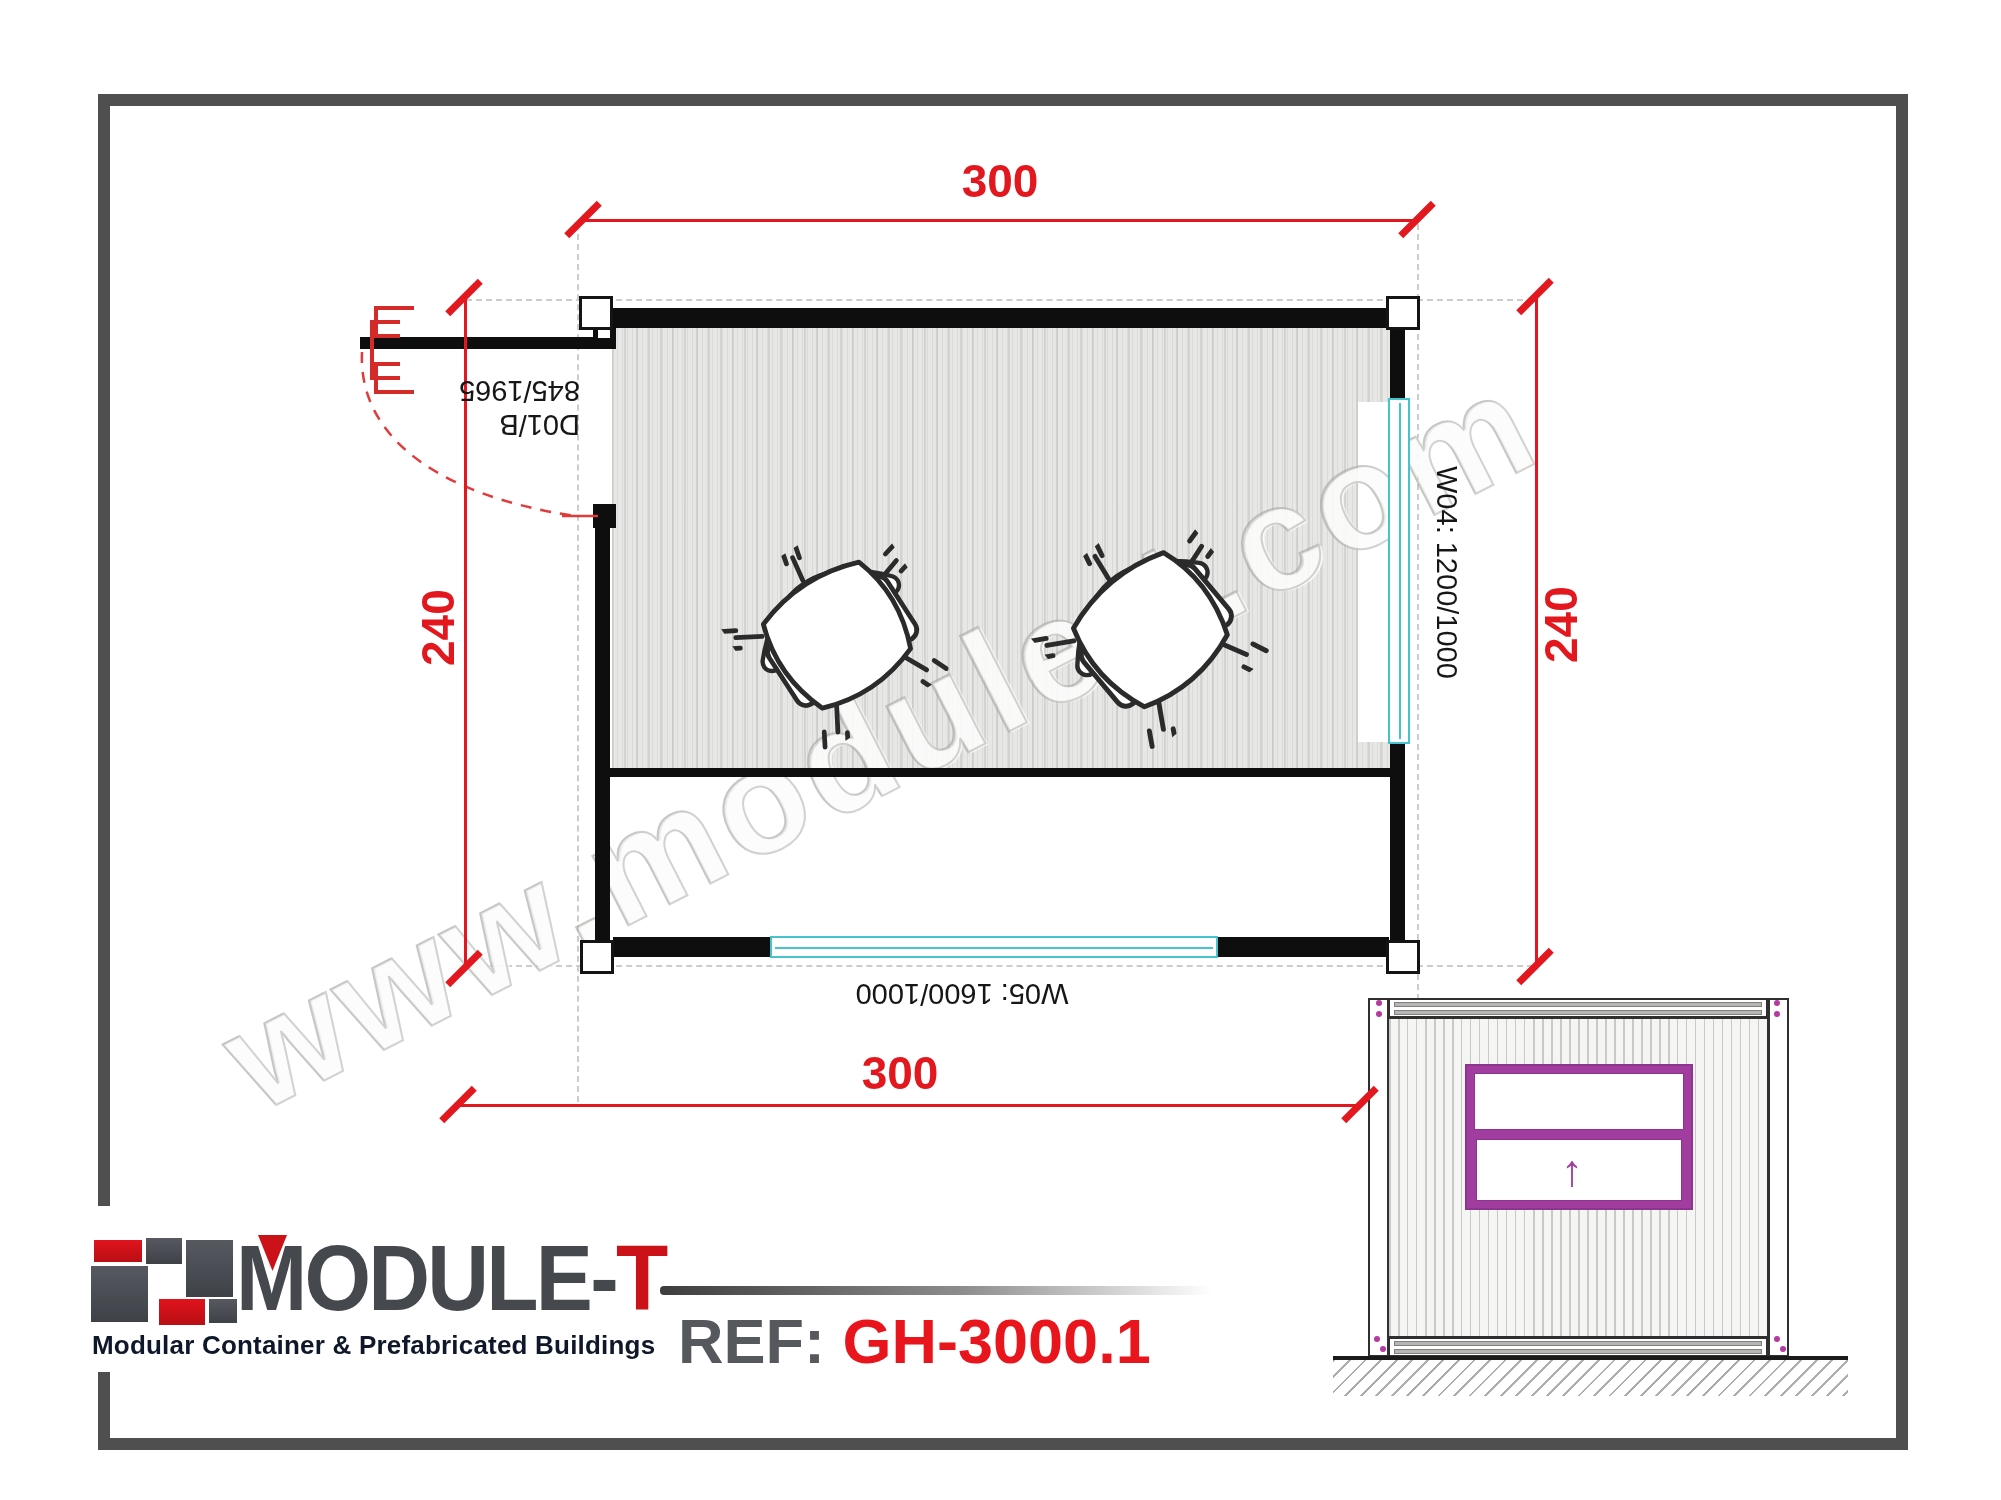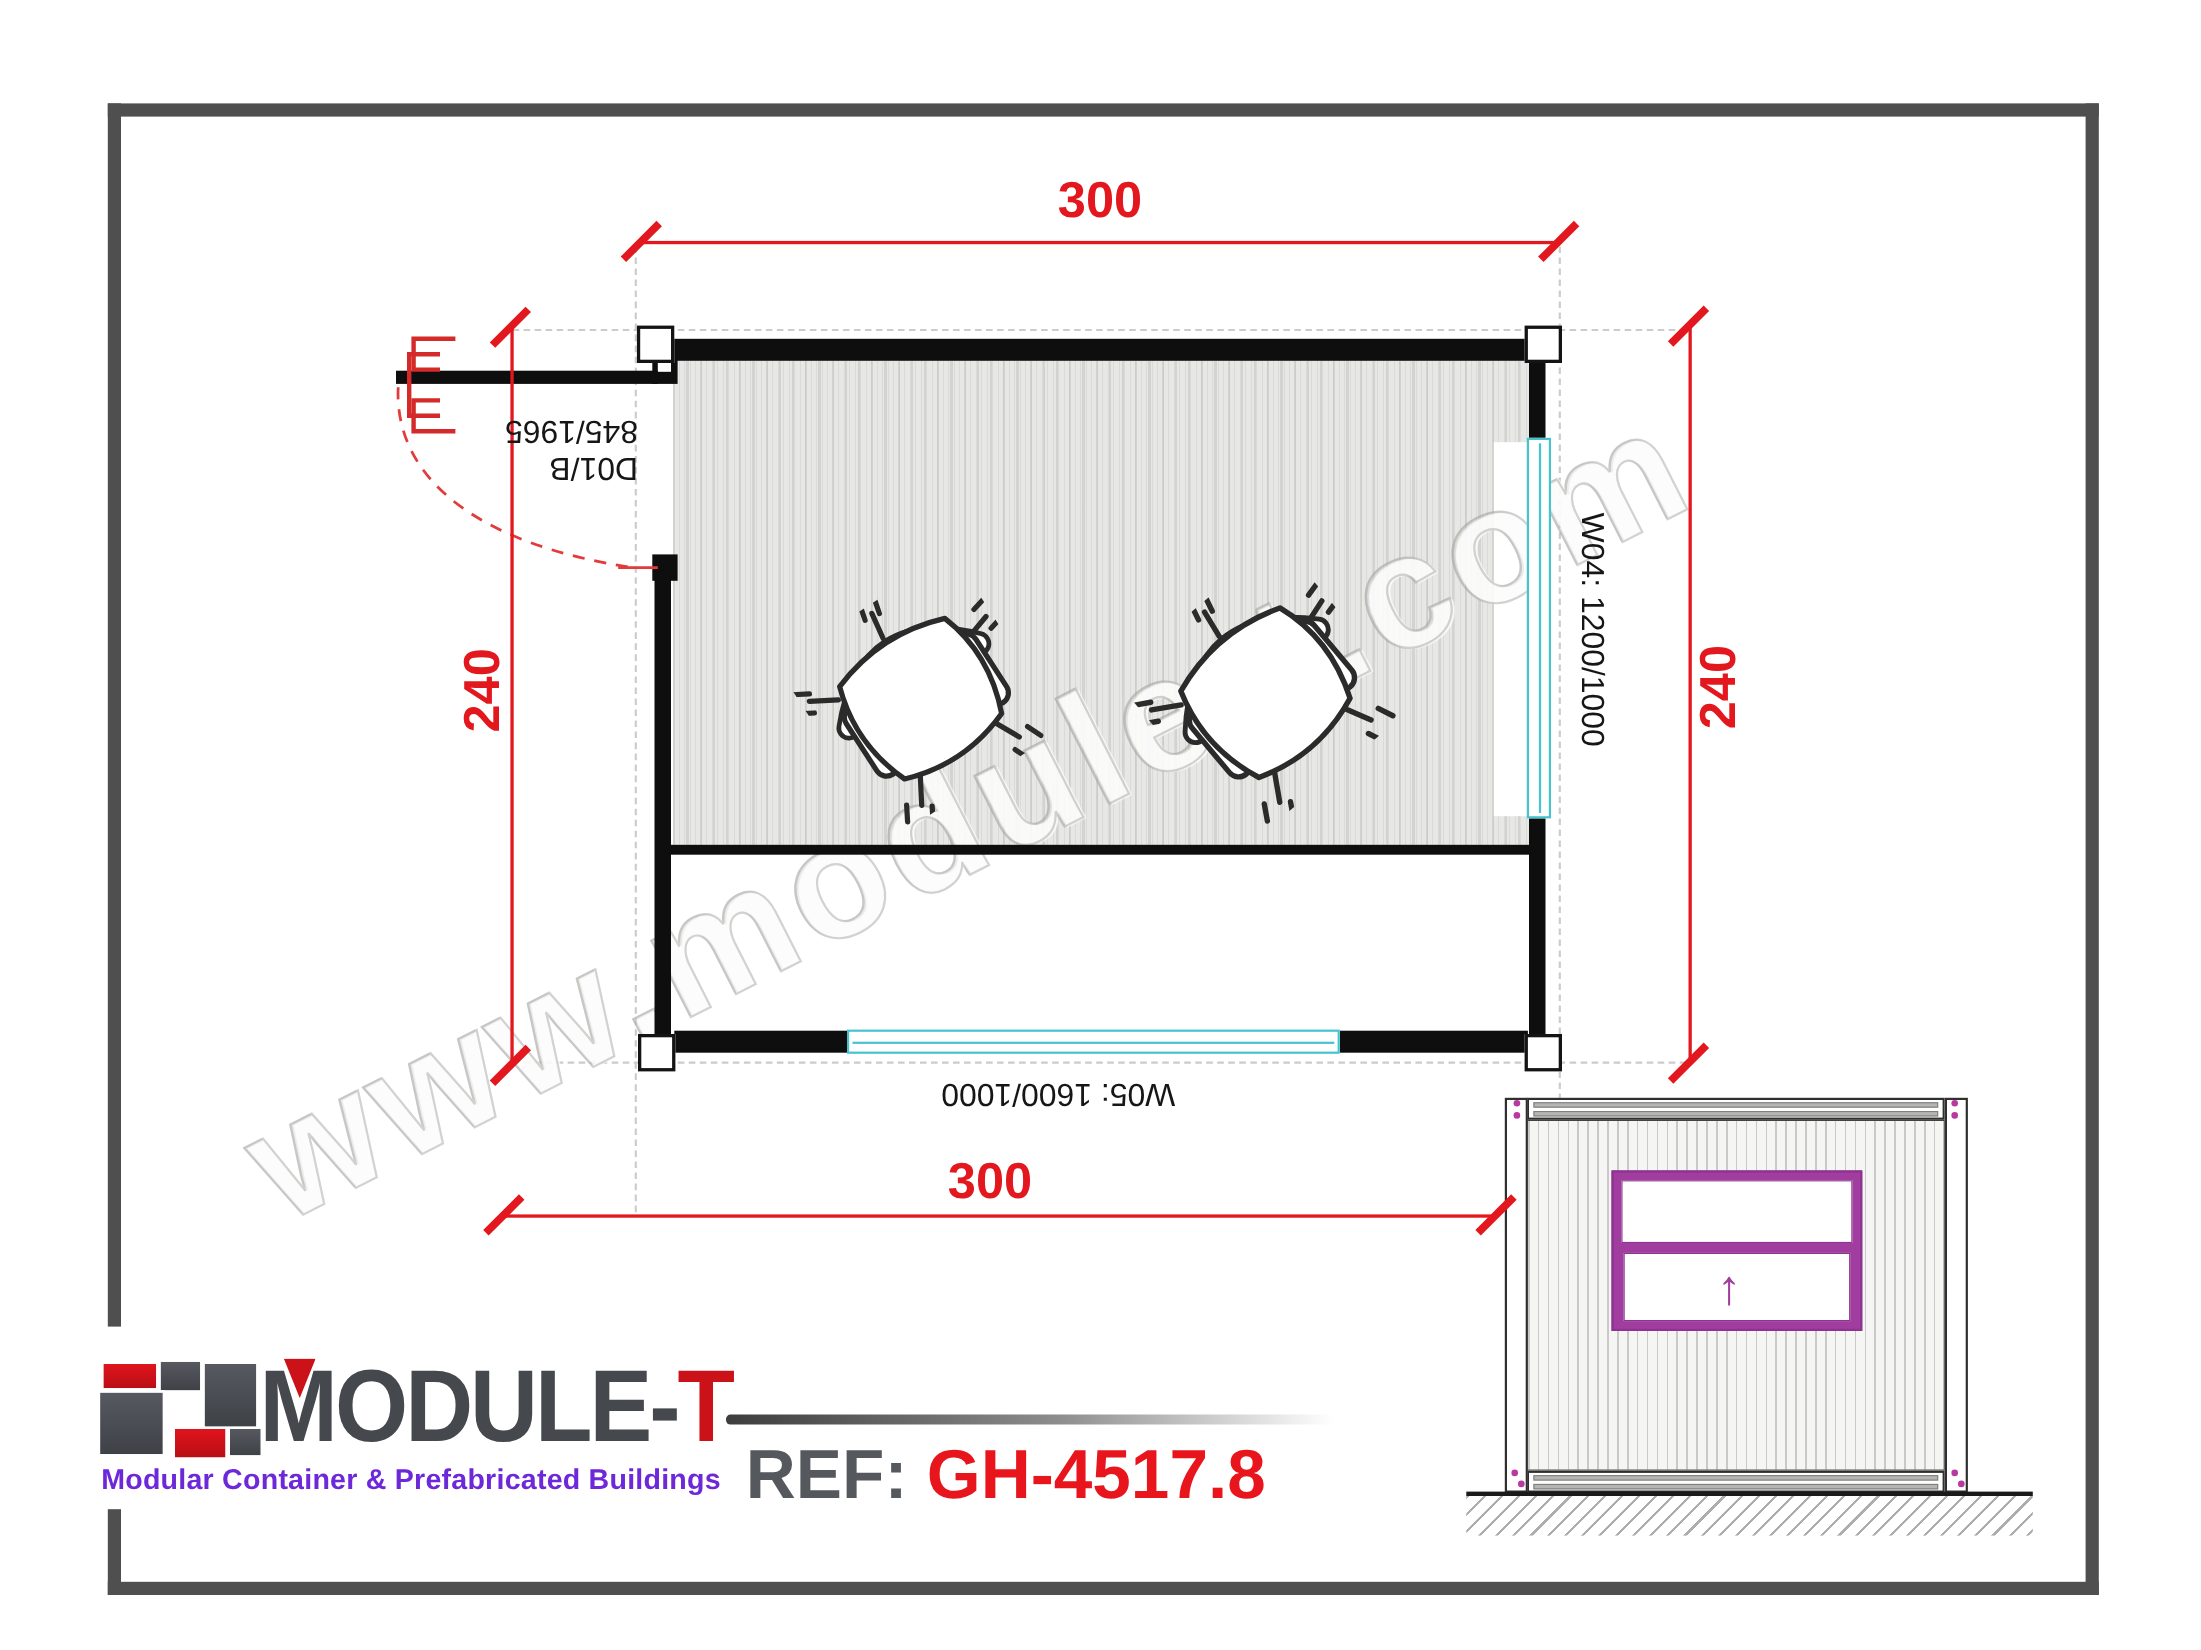--- a/index.html
+++ b/index.html
@@ -48,21 +48,21 @@
   .chair{z-index:5;}
   
   .sq{border:2px solid #fff;z-index:9;}
   .sq.red{background:linear-gradient(180deg,#e0141c,#b90e15);}
   .sq.dark{background:linear-gradient(180deg,#565960,#3e4146);}
   #logo-text{left:236px;top:1232px;font-size:93px;font-weight:bold;letter-spacing:-3px;
      color:#45484d;transform:scaleX(.92);transform-origin:left center;white-space:nowrap;z-index:9;line-height:1;}
   #logo-text .accent{color:#cc1219;}
   #m-triangle{left:258px;top:1235px;width:29px;height:36px;background:#cc1219;
      clip-path:polygon(0 0,100% 0,50% 100%);z-index:10;}
-  #tagline{left:92px;top:1330px;font-size:26px;font-weight:bold;color:#6d28d9;letter-spacing:.2px;z-index:9;white-space:nowrap;}
+  #tagline{left:92px;top:1330px;font-size:26px;font-weight:bold;color:#0f172a;letter-spacing:.2px;z-index:9;white-space:nowrap;}
   
   #size-title{left:678px;top:1204px;font-size:62px;font-weight:bold;color:#55585c;z-index:9;}
   #divider{left:660px;top:1286px;width:552px;height:9px;border-radius:4px;
      background:linear-gradient(90deg,#3d3d3d,#8d8d8d 55%,rgba(235,235,235,0));z-index:9;}
   #ref-line{left:678px;top:1305px;font-size:63px;font-weight:bold;z-index:9;white-space:nowrap;}
   #ref-line .lbl{color:#55585c;} #ref-line .val{color:#e8151d;}
   
   .elev-outline{box-sizing:border-box;border:2px solid #2f2f2f;background:#fff;z-index:4;}
   #elev-body{left:1388px;top:1018px;width:380px;height:319px;box-sizing:border-box;border:1.5px solid #2f2f2f;z-index:3;
      background-color:#f5f5f3;
@@ -231,15 +231,15 @@
   <div class="abs sq dark" style="left:144px;top:1236px;width:36px;height:26px;"></div>
   <div class="abs sq dark" style="left:89px;top:1264px;width:57px;height:56px;"></div>
   <div class="abs sq dark" style="left:184px;top:1238px;width:47px;height:57px;"></div>
   <div class="abs sq red" style="left:157px;top:1297px;width:46px;height:26px;"></div>
   <div class="abs sq dark" style="left:207px;top:1297px;width:28px;height:24px;"></div>
   <div class="abs" id="logo-text"><span>MODULE-</span><span class="accent">T</span></div>
   <div class="abs" id="m-triangle"></div>
   <div class="abs" id="tagline">Modular Container &amp; Prefabricated Buildings</div>
 
   <div class="abs" id="divider"></div>
-  <div class="abs" id="ref-line"><span class="lbl">REF:</span><span> </span><span class="val">GH-4517.8</span></div>
+  <div class="abs" id="ref-line"><span class="lbl">REF:</span><span> </span><span class="val">GH-3000.1</span></div>
 
 </div>
 
 </body></html>

